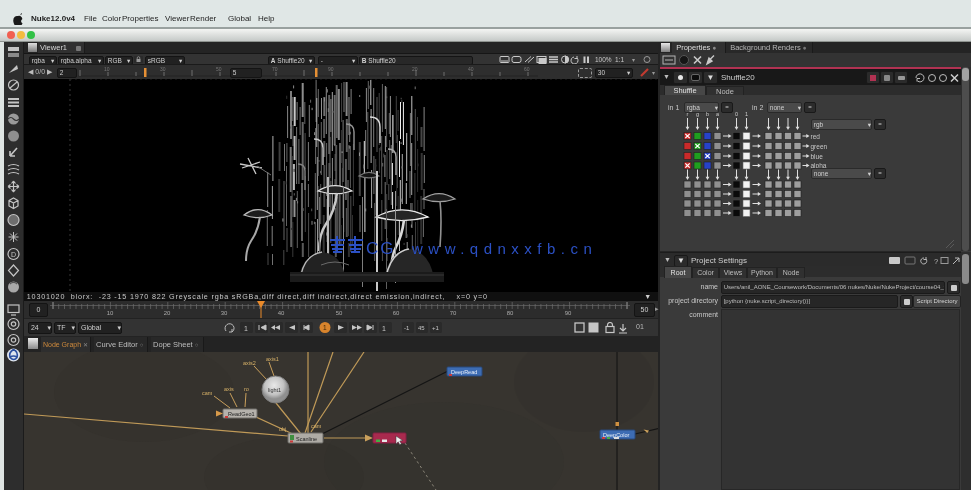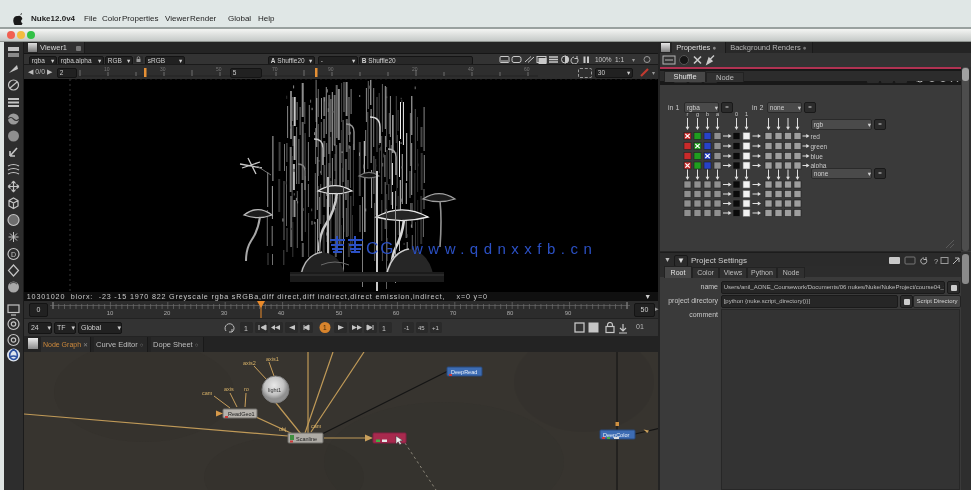--- a/index.html
+++ b/index.html
@@ -737,21 +737,21 @@
       <div class="btn" style="left:234px;top:2px;width:12px;height:11px;">
           <span style="display:block;width:7px;height:4px;background:#999;margin:3.5px auto;border-radius:1px;"></span>
         </div>
       <svg class="abs" style="left:253px;top:2px;" width="48px" height="12">
         <path d="M3 7 a4 4 0 1 1 1.5 3 M4 10.5 v-3 h3" stroke="#bbb" fill="none"></path>
         <circle cx="19" cy="7" r="3.5" stroke="#bbb" fill="none"></circle>
         <circle cx="30" cy="7" r="3.5" stroke="#bbb" fill="none"></circle>
         <path d="M38 3.5 L45 10.5 M45 3.5 L38 10.5" stroke="#ccc" stroke-width="1.5"></path>
       </svg>
     </div>
-    <div class="abs" style="left:0;top:29px;width:301px;height:10px;background:#2c2c2c;">
+    <div class="abs" style="left:0;top:43px;width:301px;height:10px;background:#2c2c2c;">
       <div class="abs" style="left:4px;top:0;width:40px;height:10px;background:#474747;border:1px solid #222;border-bottom:none;color:#e2e2e2;font-size:7.5px;line-height:10px;text-align:center;">Shuffle</div>
       <div class="abs" style="left:46px;top:1px;width:36px;height:9px;background:#303030;border:1px solid #222;border-bottom:none;color:#bdbdbd;font-size:7.5px;line-height:9px;text-align:center;">Node</div>
     </div>
     <div class="abs" style="left:0;top:53px;width:301px;height:156px;background:#3a3a3a;border-bottom:2px solid #262626;">
       <span class="abs" style="left:8px;top:9px;color:#c9c9c9;font-size:7px;">in 1</span>
       <div class="dd" style="left:24px;top:7px;width:33px;height:9px;font-size:6.5px;line-height:9px;background:#4a4a4a;border-color:#2a2a2a;">&nbsp;rgba<span style="float:right;">▾</span></div>
       <div class="btn" style="left:61px;top:7px;width:10px;height:9px;text-align:center;font-size:6px;line-height:9px;">=</div>
       <span class="abs" style="left:92px;top:9px;color:#c9c9c9;font-size:7px;">in 2</span>
       <div class="dd" style="left:107px;top:7px;width:33px;height:9px;font-size:6.5px;line-height:9px;background:#4a4a4a;border-color:#2a2a2a;">&nbsp;none<span style="float:right;">▾</span></div>
       <div class="btn" style="left:144px;top:7px;width:10px;height:9px;text-align:center;font-size:6px;line-height:9px;">=</div>

